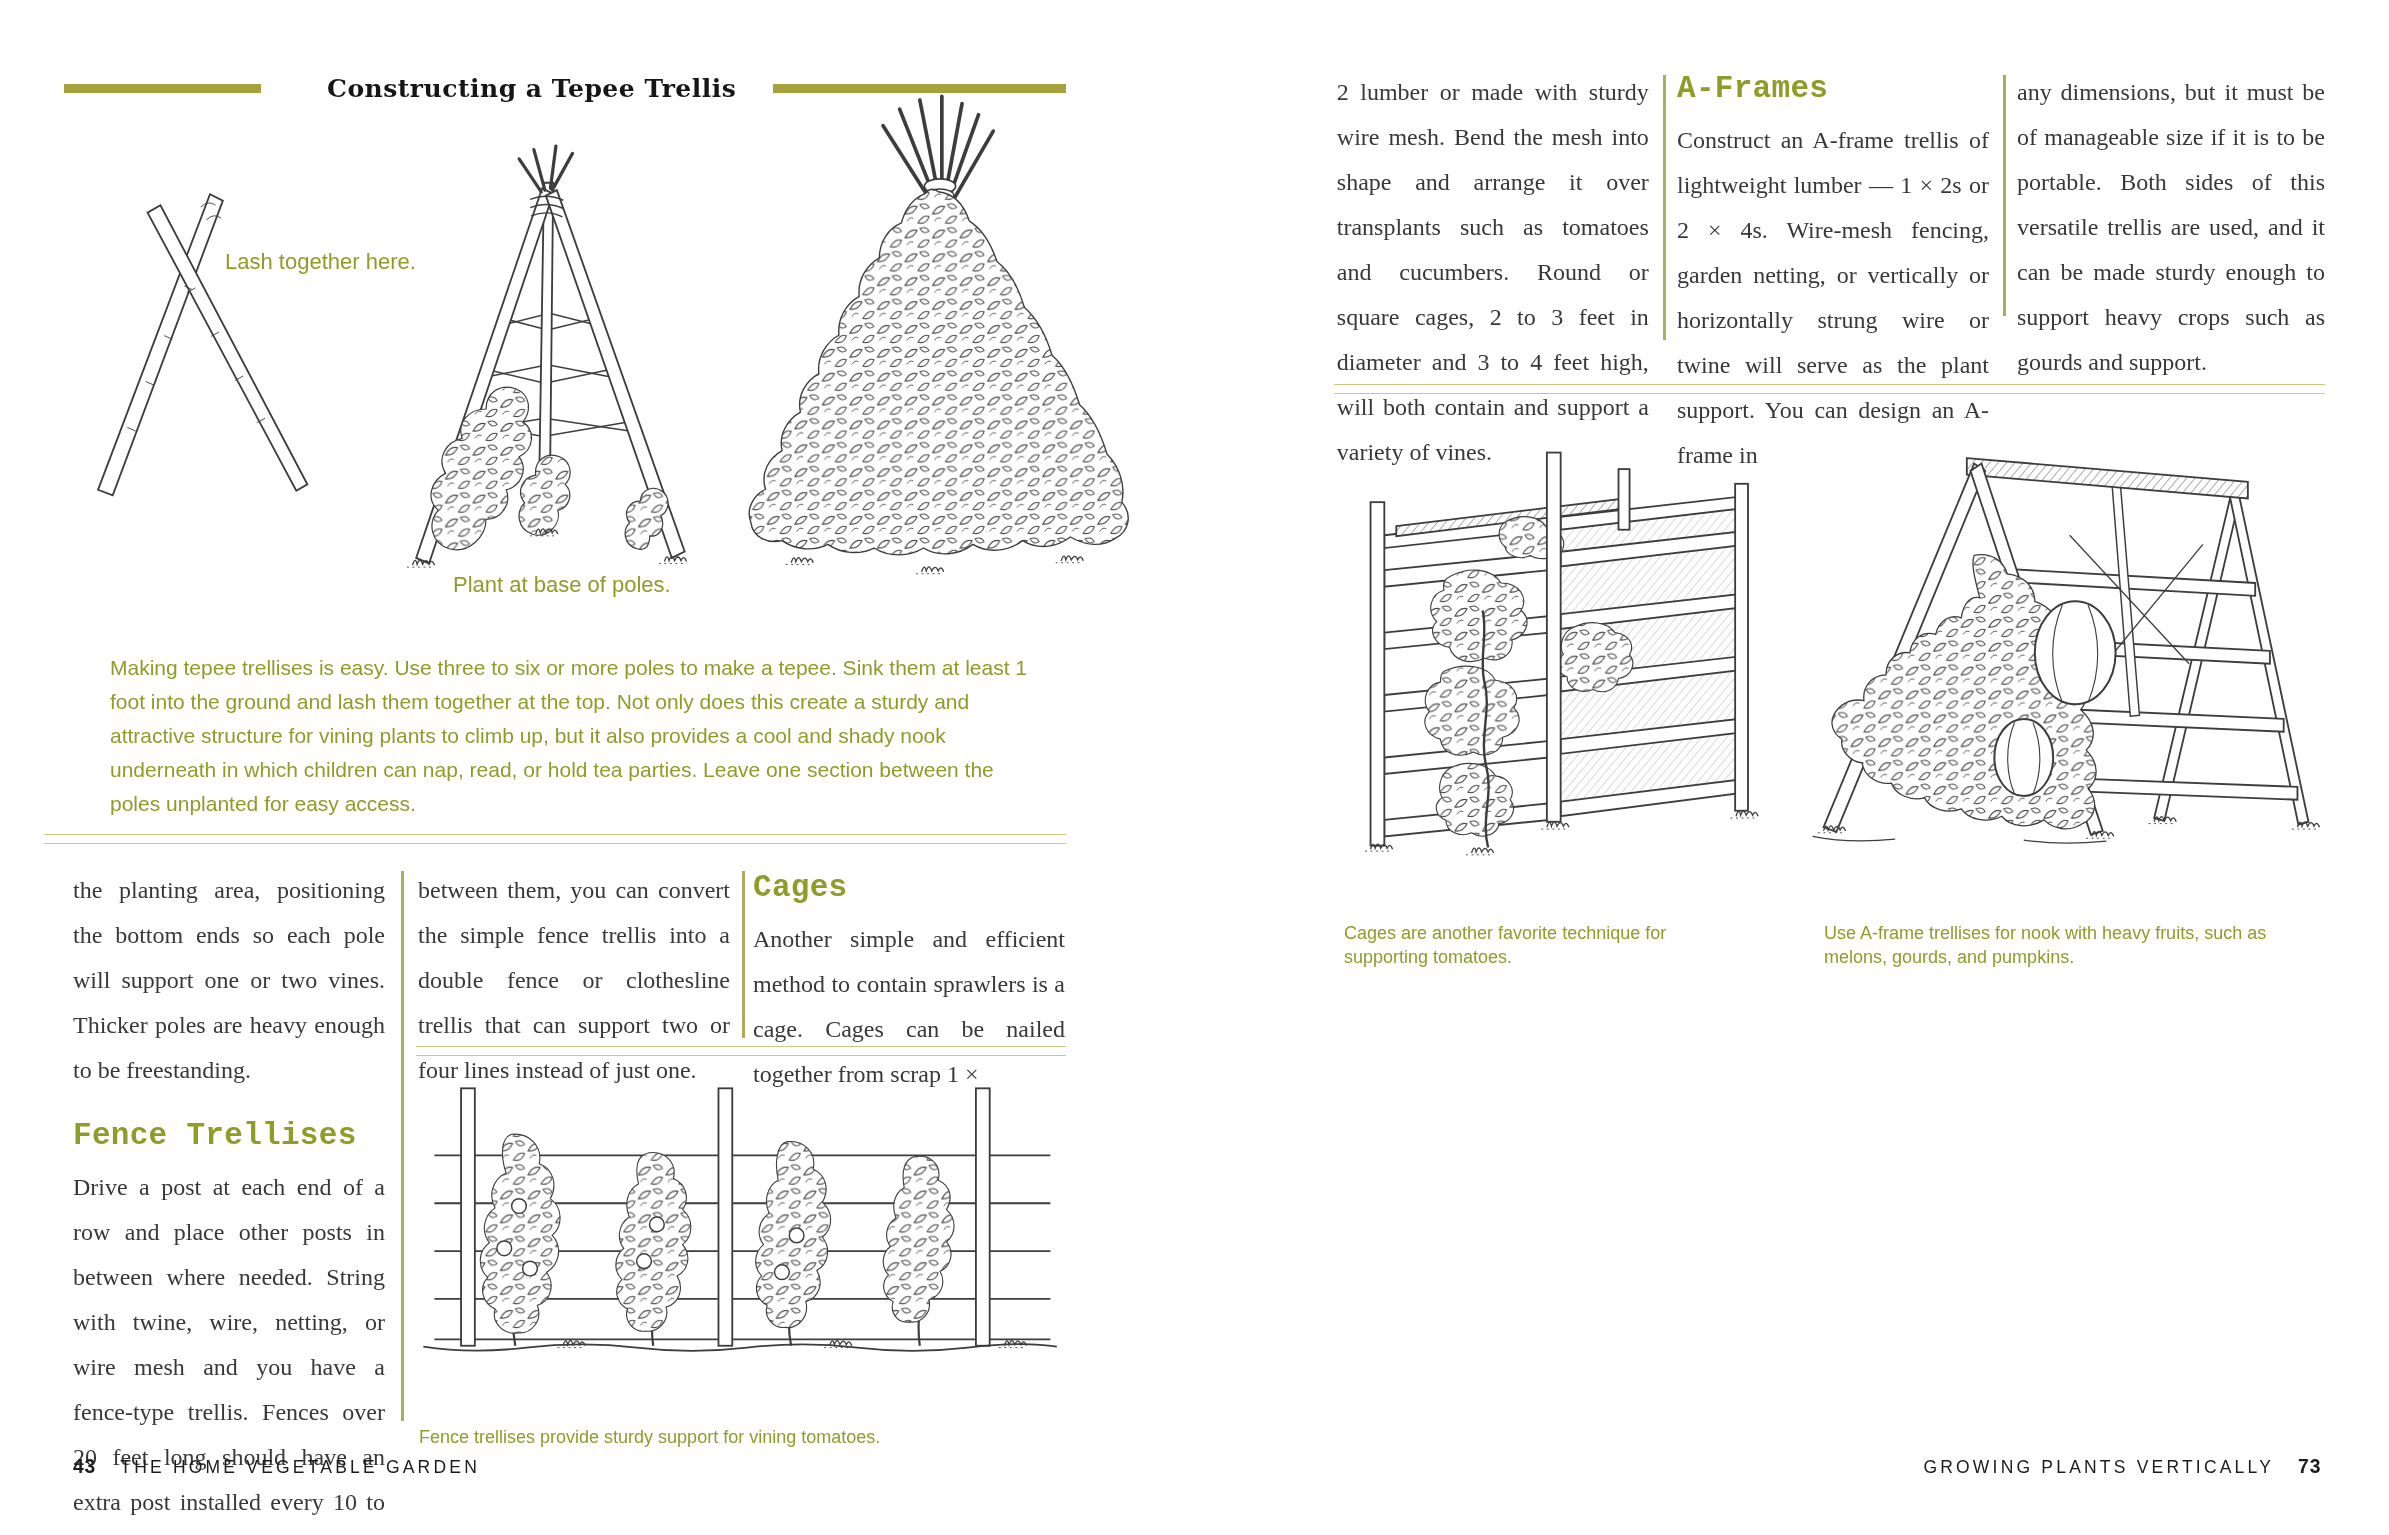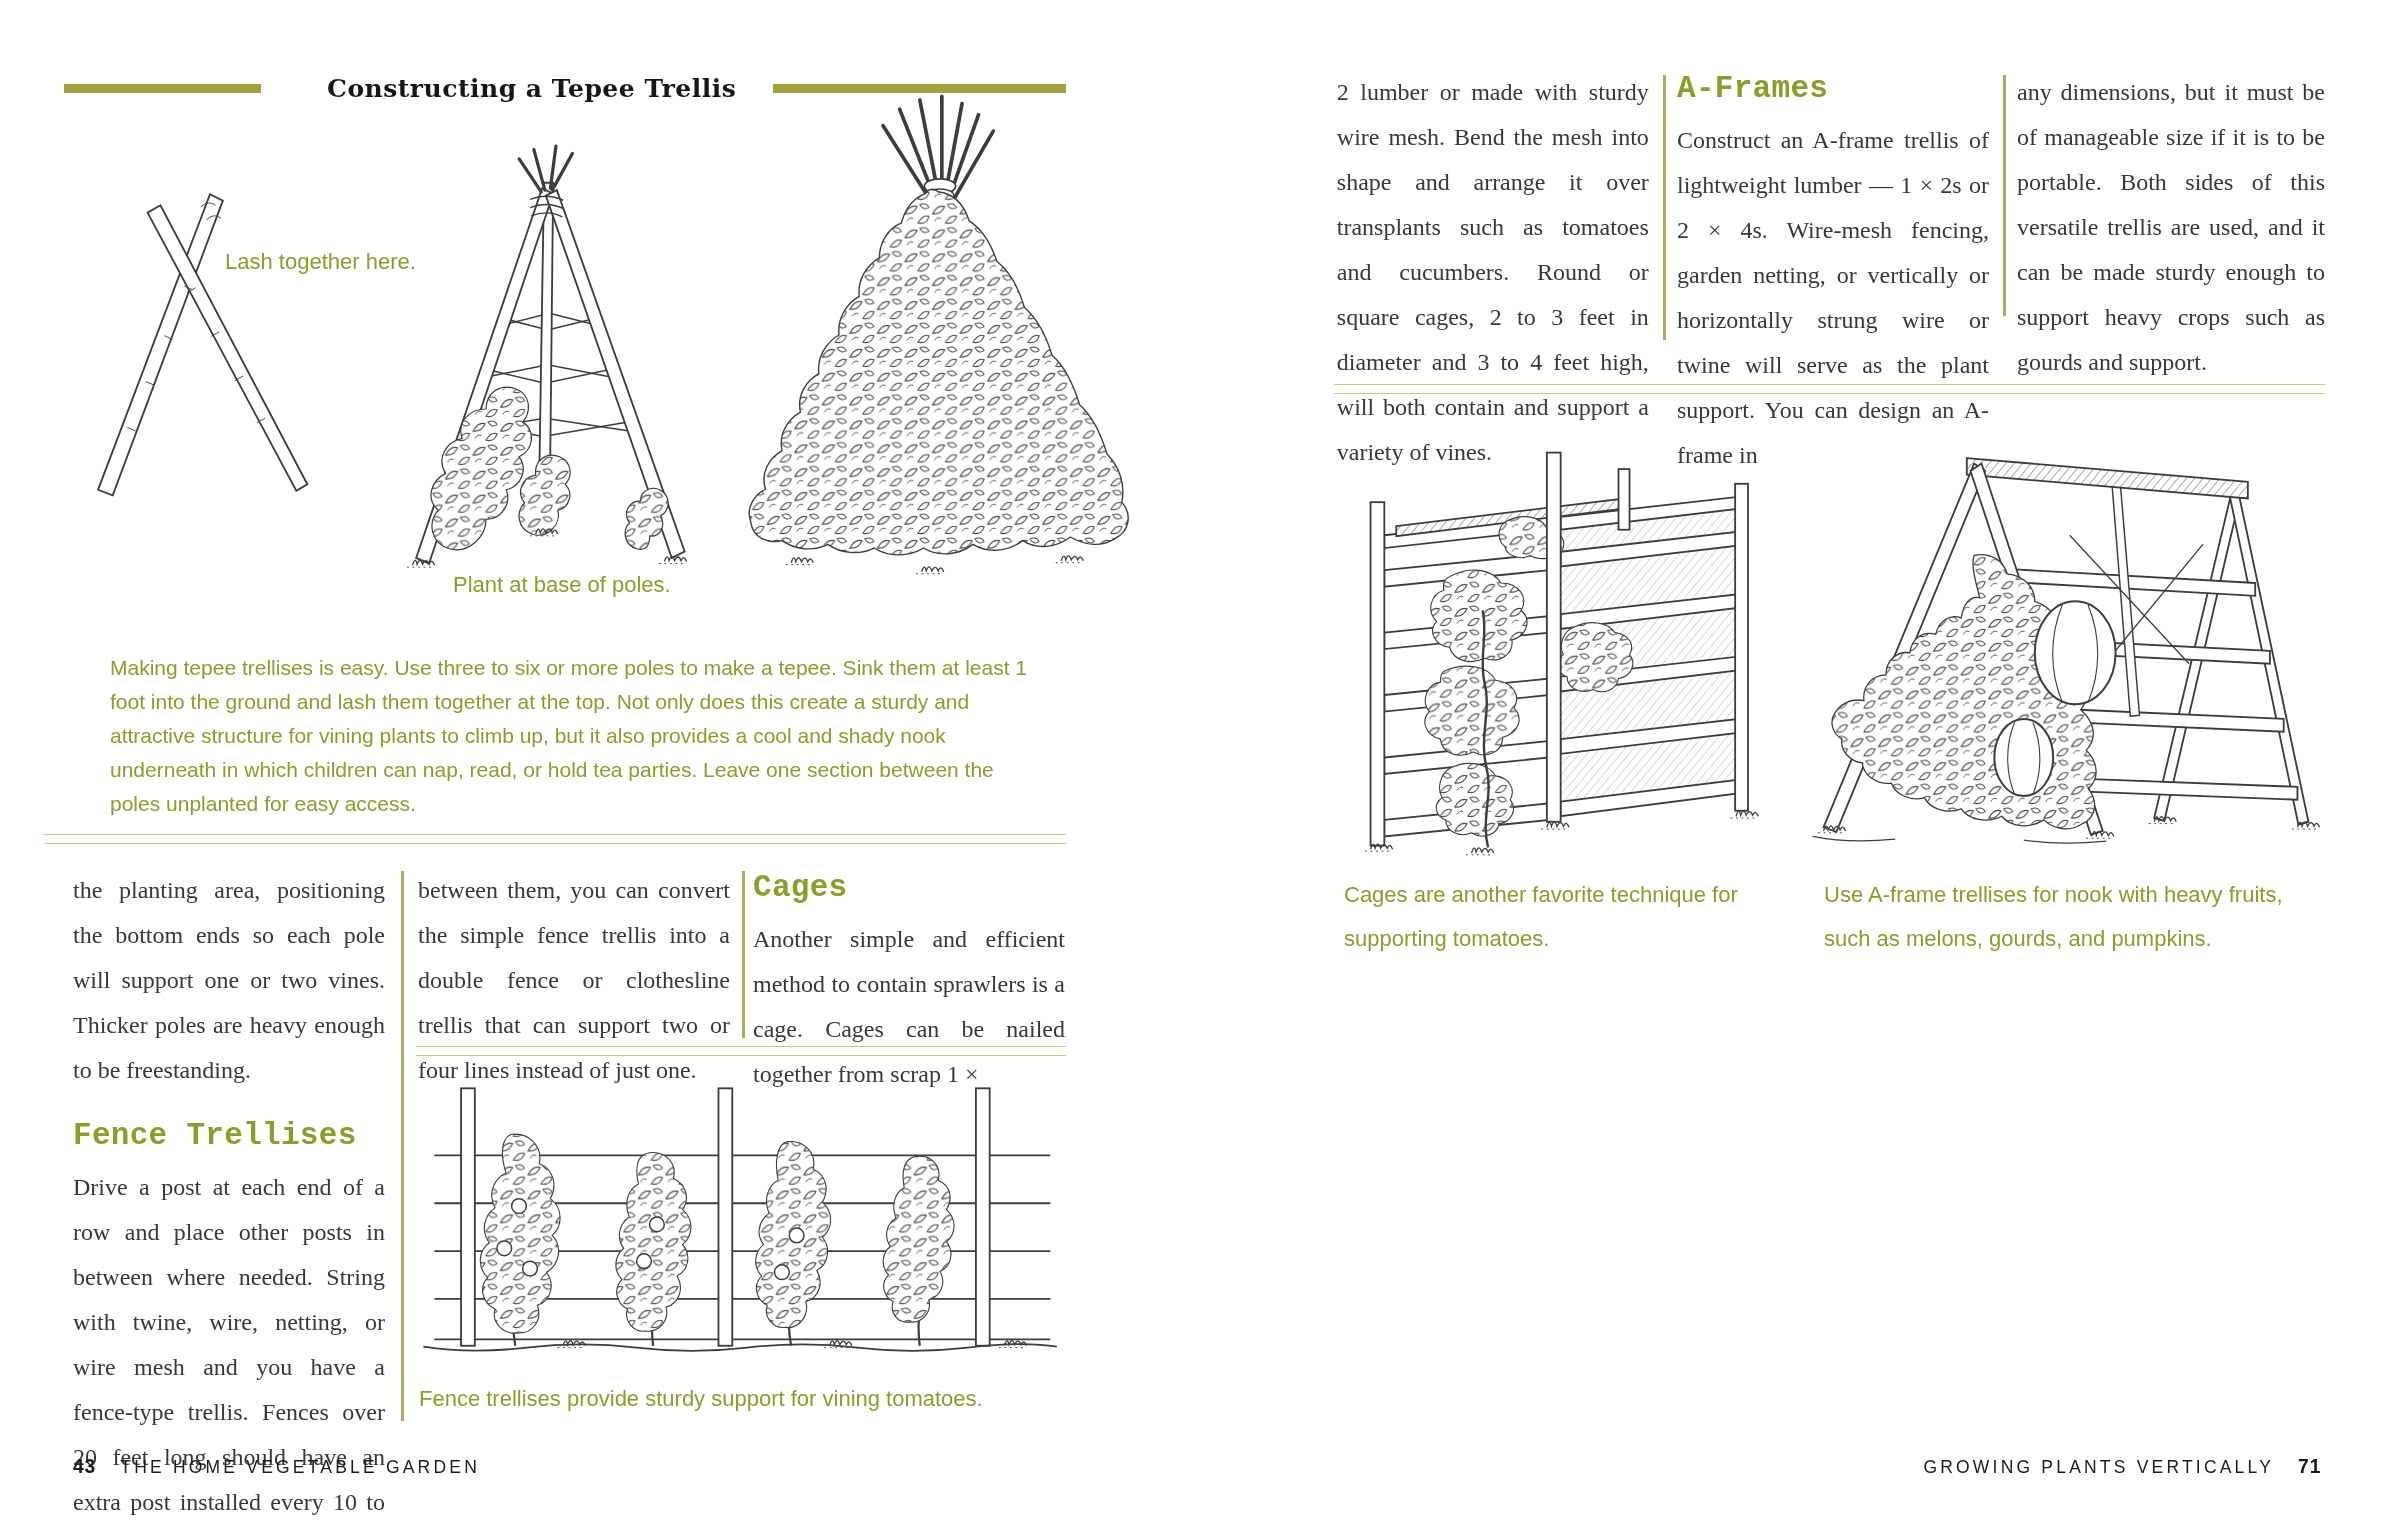--- a/index.html
+++ b/index.html
@@ -36,21 +36,21 @@
   .dr-l2{position:absolute;left:372px;top:1046px;width:650px;}
   .dr-r1{position:absolute;left:0;top:384px;width:991px;}
 
   .col{position:absolute;width:312px;font-size:24px;line-height:45px;text-align:justify;}
   .col p{margin:0;}
   .vsep{position:absolute;width:2.8px;background:var(--vsep);}
   .sec-heading{font-family:Liberation Mono, monospace;font-weight:700;font-size:31px;color:var(--green);letter-spacing:0.3px;margin-bottom:7.4px;}
   .col .sec-heading{text-align:left;}
   .mt-gap{margin-top:20px;}
 
-  .fig-caption{position:absolute;font-family:"Liberation Sans",sans-serif;font-size:22px;line-height:44px;color:var(--green);}
+  .fig-caption{position:absolute;font-family:"Liberation Sans",sans-serif;font-size:18px;line-height:24px;color:var(--green);margin-top:48px;}
 
   .footer{position:absolute;top:1456px;display:flex;align-items:baseline;gap:24px;
     font-family:"Liberation Sans",sans-serif;font-size:17.5px;letter-spacing:3.2px;color:#1c1c1c;}
   .footer .pnum{font-weight:700;letter-spacing:0.9px;font-size:19.3px;}
   .footer-left{left:29px;}
   .footer-right{right:3.7px;}
 </style>
 </head>
 <body>
 
@@ -341,18 +341,18 @@
         <use href="#tuft" transform="translate(548,438)"></use>
         <path d="M20,448 q40,8 90,3 M250,452 q40,6 90,1" fill="none" stroke="#3d3d3d" stroke-width="1.4"></path>
       </svg>
     </div>
 
     <div class="fig-caption" style="left:10px;top:873px;width:395px">Cages are another favorite technique for supporting tomatoes.</div>
     <div class="fig-caption" style="left:490px;top:873px;width:487px">Use A-frame trellises for nook with heavy fruits, such as melons, gourds, and pumpkins.</div>
 
     <div class="footer footer-right">
       <span>GROWING PLANTS VERTICALLY</span>
-      <span class="pnum">71</span>
+      <span class="pnum">73</span>
     </div>
   </div>
 
 </div>
 
 
 </body></html>

